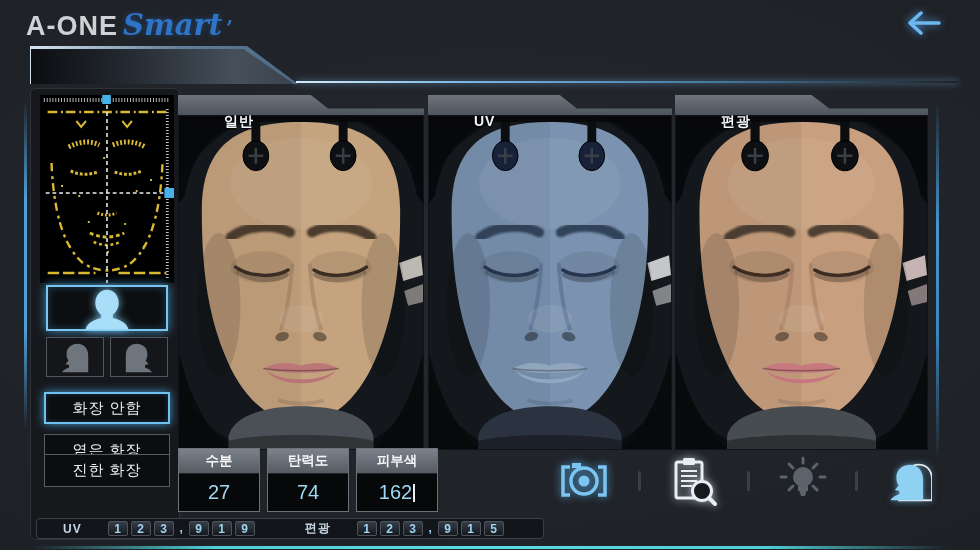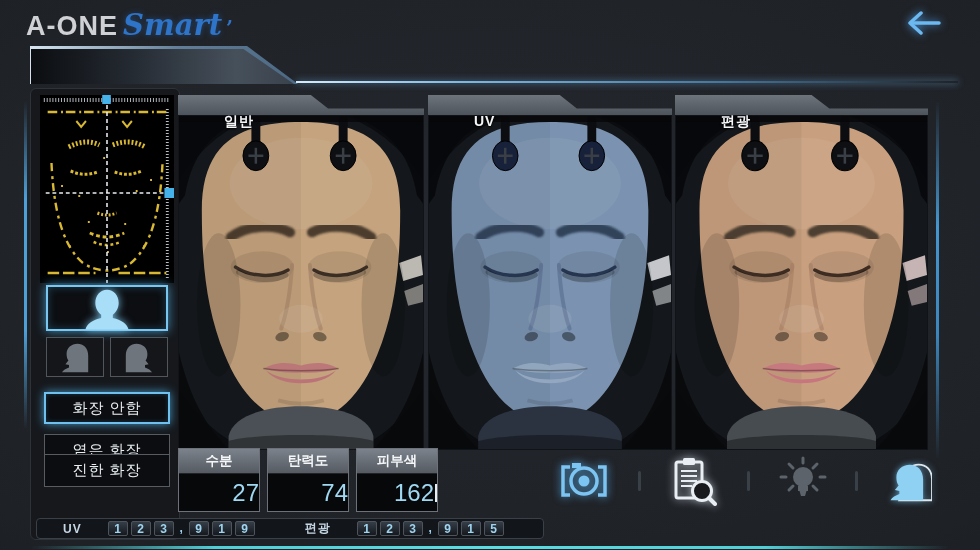--- a/index.html
+++ b/index.html
@@ -77,22 +77,22 @@
      clip-path:polygon(0 0,54% 0,61% 68%,100% 68%,100% 100%,0 100%);}
   .panel-header .hl{position:absolute;left:9px;top:18px;color:#f3f5f7;font-weight:bold;font-size:14px;
      text-shadow:0 1px 2px #000;letter-spacing:1px;margin-left:37px;}
   .photo{display:block;width:100%;height:335px;background:#0a0c0f;border:1px solid #101317;cursor:pointer;}
 
   
   .measure-row{position:absolute;left:178px;top:448px;display:flex;gap:7px;border-radius:18px;}
   .measure{width:82px;border:1px solid #6d727a;}
   .m-head{height:25px;background:linear-gradient(180deg,#7b828b,#565b62);display:flex;align-items:center;
      justify-content:center;color:#f4f6f8;font-size:13.5px;font-weight:bold;border-bottom:1px solid #20242a;}
-  .m-val{height:37px;background:#07080a;display:flex;align-items:center;justify-content:flex-end;
-     color:#9fd8f2;font-size:24px;cursor:text;}
+  .m-val{height:37px;background:#07080a;display:flex;align-items:center;justify-content:center;
+     color:#9fd8f2;font-size:20px;cursor:text;}
   .caret{display:inline-block;width:2px;height:18px;background:#e8eef2;margin-left:1px;}
 
   
   .toolbar{position:absolute;left:552px;top:450px;width:386px;height:62px;display:flex;
      align-items:center;justify-content:space-between;padding:0 6px;}
   .tb-btn{cursor:pointer;display:flex;align-items:center;justify-content:center;}
   .tb-div{width:3px;height:20px;background:#394048;border-radius:2px;}
   .ic-cam{filter:drop-shadow(0 0 4px rgba(90,180,240,.85));}
   .ic-rep{filter:drop-shadow(0 0 4px rgba(225,235,245,.7));}
   .ic-face{filter:drop-shadow(0 0 3px rgba(120,195,240,.7));}

